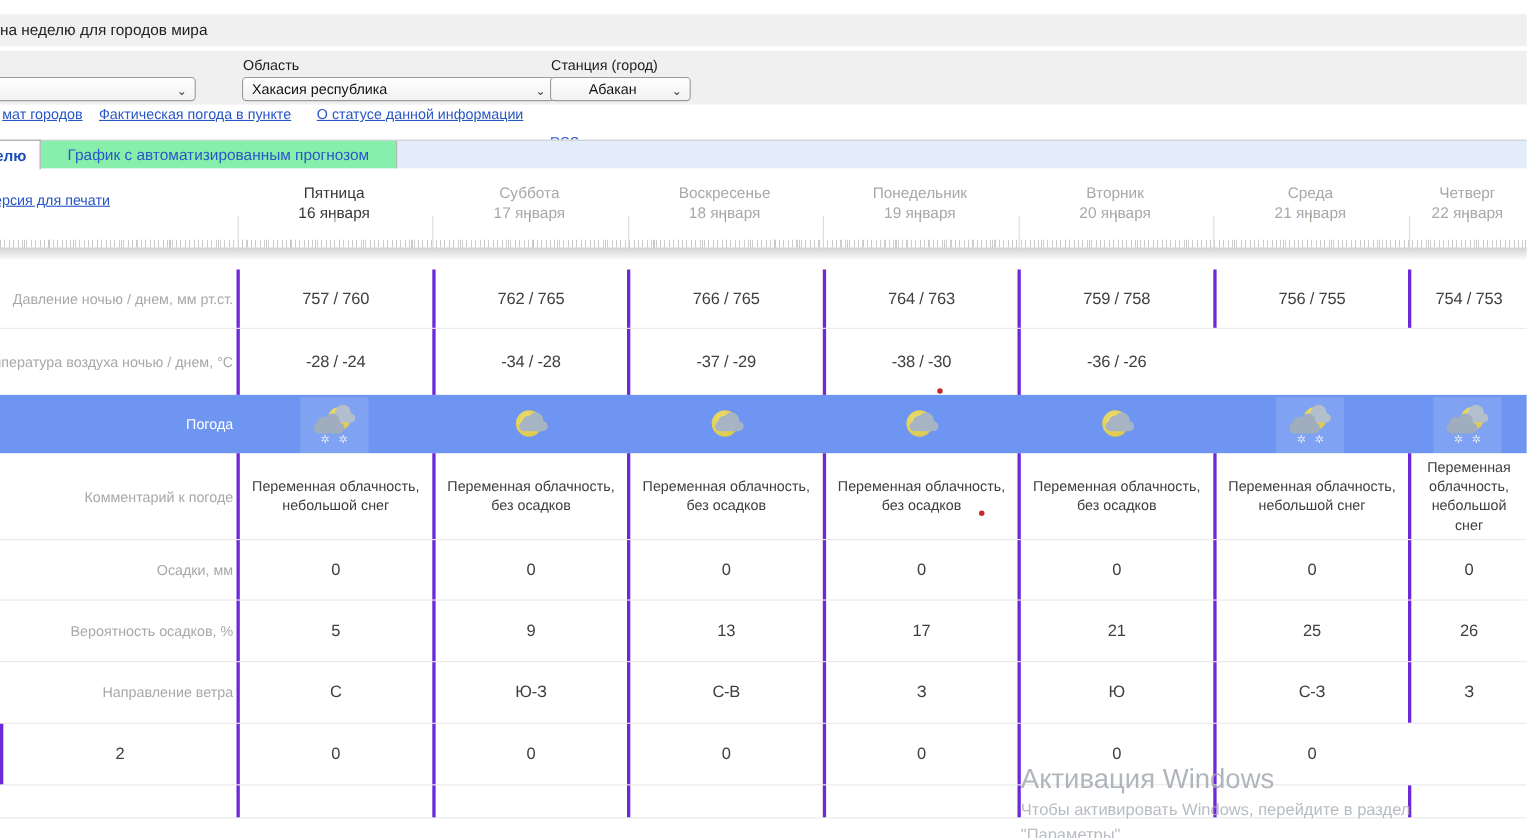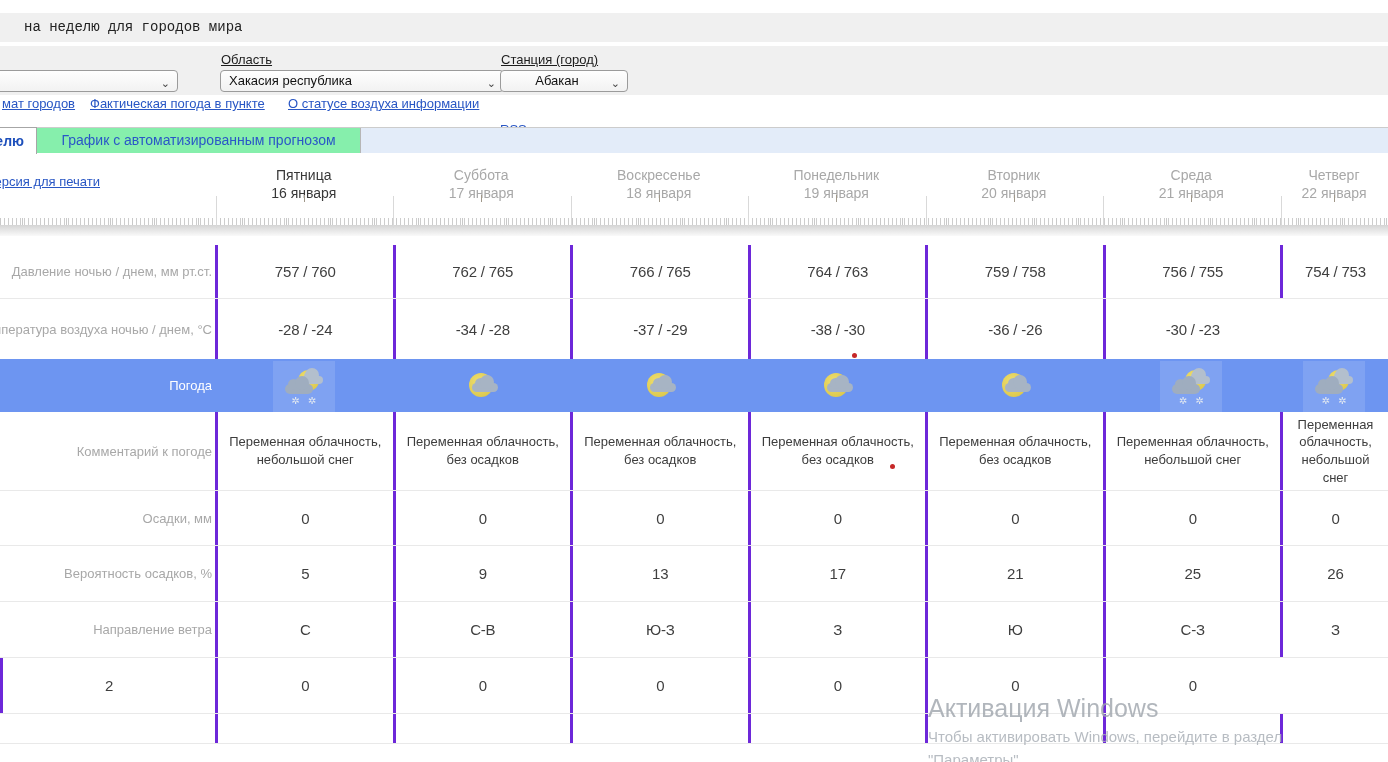--- a/index.html
+++ b/index.html
@@ -4,23 +4,23 @@
 <style>
   html,body{margin:0;padding:0;}
   body{
     width:1388px;height:762px;position:relative;overflow:hidden;
     background:#ffffff;
     font-family:"Liberation Sans","DejaVu Sans",sans-serif;
     -webkit-font-smoothing:antialiased;
   }
   
   .title-band{position:absolute;left:0;top:13px;width:1388px;height:29px;background:#f0f0f0;}
-  .title-band .t{position:absolute;left:24px;top:6px;font-size:14px;color:#222;font-family:Liberation Mono, monospace;}
+  .title-band .t{position:absolute;left:0;top:6px;font-size:14px;color:#222;}
   .controls-band{position:absolute;left:0;top:46px;width:1388px;height:49px;background:#f0f0f0;}
-  .ctl-label{position:absolute;top:6px;font-size:13px;color:#1c1c1c;text-decoration:underline;}
+  .ctl-label{position:absolute;top:6px;font-size:13px;color:#1c1c1c;}
   .sel{
     position:absolute;top:24px;height:22px;box-sizing:border-box;
     background:linear-gradient(#fefefe,#f2f2f2);
     border:1px solid #9b9b9b;border-radius:4px;
     font-size:13px;color:#111;line-height:20px;padding:0 22px 0 8px;
     white-space:nowrap;overflow:hidden;
   }
   .sel .chev{position:absolute;right:7px;top:2px;color:#444;font-size:11px;}
   
   .toplink{position:absolute;top:96px;font-size:13px;color:#2856c4;text-decoration:underline;white-space:nowrap;cursor:pointer;}
@@ -116,21 +116,21 @@
   </div>
   <div class="ctl-label" style="left:501px;">Станция (город)</div>
   <div class="sel" style="left:500px;width:128px;text-align:center;">
     <span>Абакан</span>
     <span class="chev">⌄</span>
   </div>
 </div>
 
 <a class="toplink" style="left:2px;">мат городов</a>
 <a class="toplink" style="left:90px;">Фактическая погода в пункте</a>
-<a class="toplink" style="left:288px;">О статусе воздуха информации</a>
+<a class="toplink" style="left:288px;">О статусе данной информации</a>
 <a class="toplink rss" style="left:500px;margin-top:26px;">RSS</a>
 
 <div class="tab-band"></div>
 <div class="tab-active">елю</div>
 <div class="tab-inactive">График с автоматизированным прогнозом</div>
 <a class="print-link">Версия для печати</a>
 
 <div id="forecast">
 
   <div class="trow hdr">
@@ -182,21 +182,20 @@
     <div class="cell val">754 / 753</div>
   </div>
 
   <div class="trow grid r-temp sep">
     <div class="cell lbl">Температура воздуха ночью  /  днем, °С</div>
     <div class="cell val">-28 / -24</div>
     <div class="cell val">-34 / -28</div>
     <div class="cell val">-37 / -29</div>
     <div class="cell val">-38 / -30</div>
     <div class="cell val">-36 / -26</div>
-    <div class="cell val">-30 / -23</div>
   </div>
 
   <div class="trow r-weather">
     <div class="cell lbl">Погода</div>
     <div class="cell">
         <span class="wicon">
           <span class="backdrop"></span>
           <span class="sun small"></span>
           <span class="cld second"></span>
           <span class="cld big"></span>
@@ -276,22 +275,22 @@
     <div class="cell val">13</div>
     <div class="cell val">17</div>
     <div class="cell val">21</div>
     <div class="cell val">25</div>
     <div class="cell val">26</div>
   </div>
 
   <div class="trow grid r-wdir sep">
     <div class="cell lbl">Направление ветра</div>
     <div class="cell val">С</div>
+    <div class="cell val">Ю-З</div>
     <div class="cell val">С-В</div>
-    <div class="cell val">Ю-З</div>
     <div class="cell val">З</div>
     <div class="cell val">Ю</div>
     <div class="cell val">С-З</div>
     <div class="cell val">З</div>
   </div>
 
   <div class="trow grid r-wspd sep">
     <div class="cell val">2</div>
     <div class="cell val">0</div>
     <div class="cell val">0</div>

